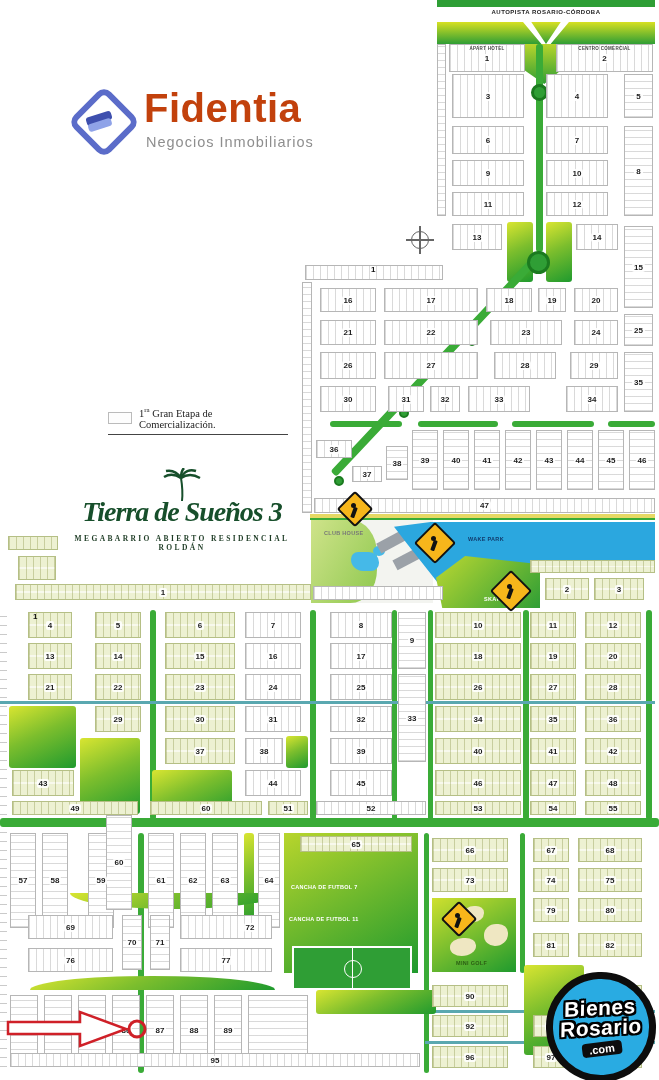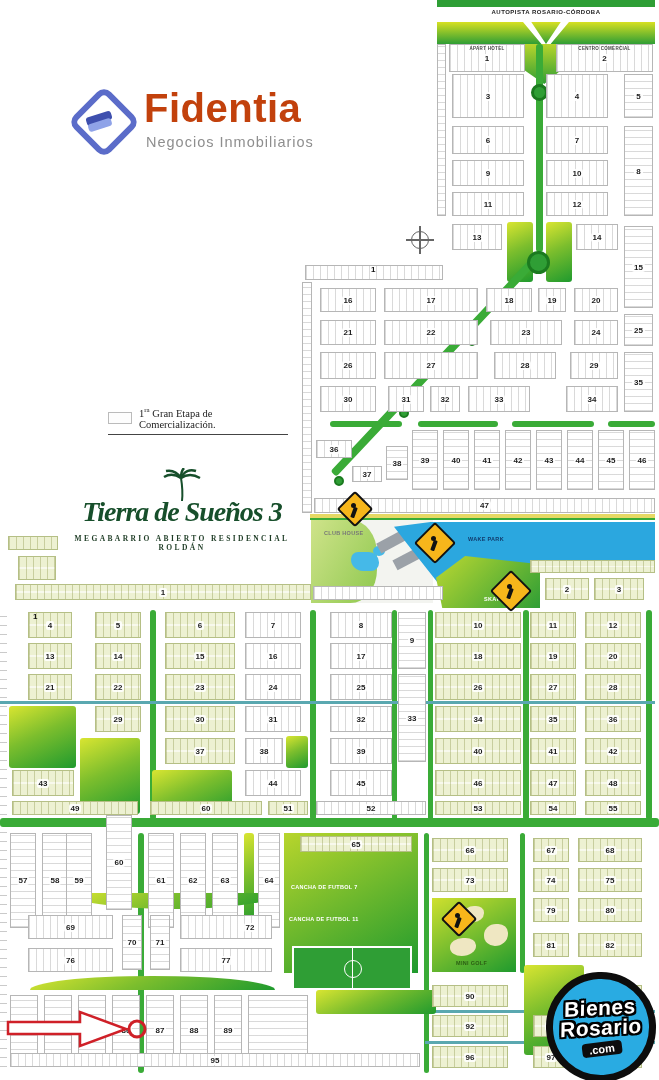--- a/index.html
+++ b/index.html
@@ -542,21 +542,21 @@
       </div>
       <div class="block g" style="left: 585px; top: 801px; width: 56px; height: 14px;">
         <span class="num">55</span>
       </div>
       <div class="block v" style="left: 10px; top: 833px; width: 26px; height: 95px;">
         <span class="num">57</span>
       </div>
       <div class="block v" style="left: 42px; top: 833px; width: 26px; height: 95px;">
         <span class="num">58</span>
       </div>
-      <div class="block v" style="left: 66px; top: 833px; width: 26px; height: 95px;">
+      <div class="block v" style="left: 88px; top: 833px; width: 26px; height: 95px;">
         <span class="num">59</span>
       </div>
       <div class="block v" style="left: 106px; top: 815px; width: 26px; height: 95px;">
         <span class="num">60</span>
       </div>
       <div class="block v" style="left: 148px; top: 833px; width: 26px; height: 95px;">
         <span class="num">61</span>
       </div>
       <div class="block v" style="left: 180px; top: 833px; width: 26px; height: 95px;">
         <span class="num">62</span>

